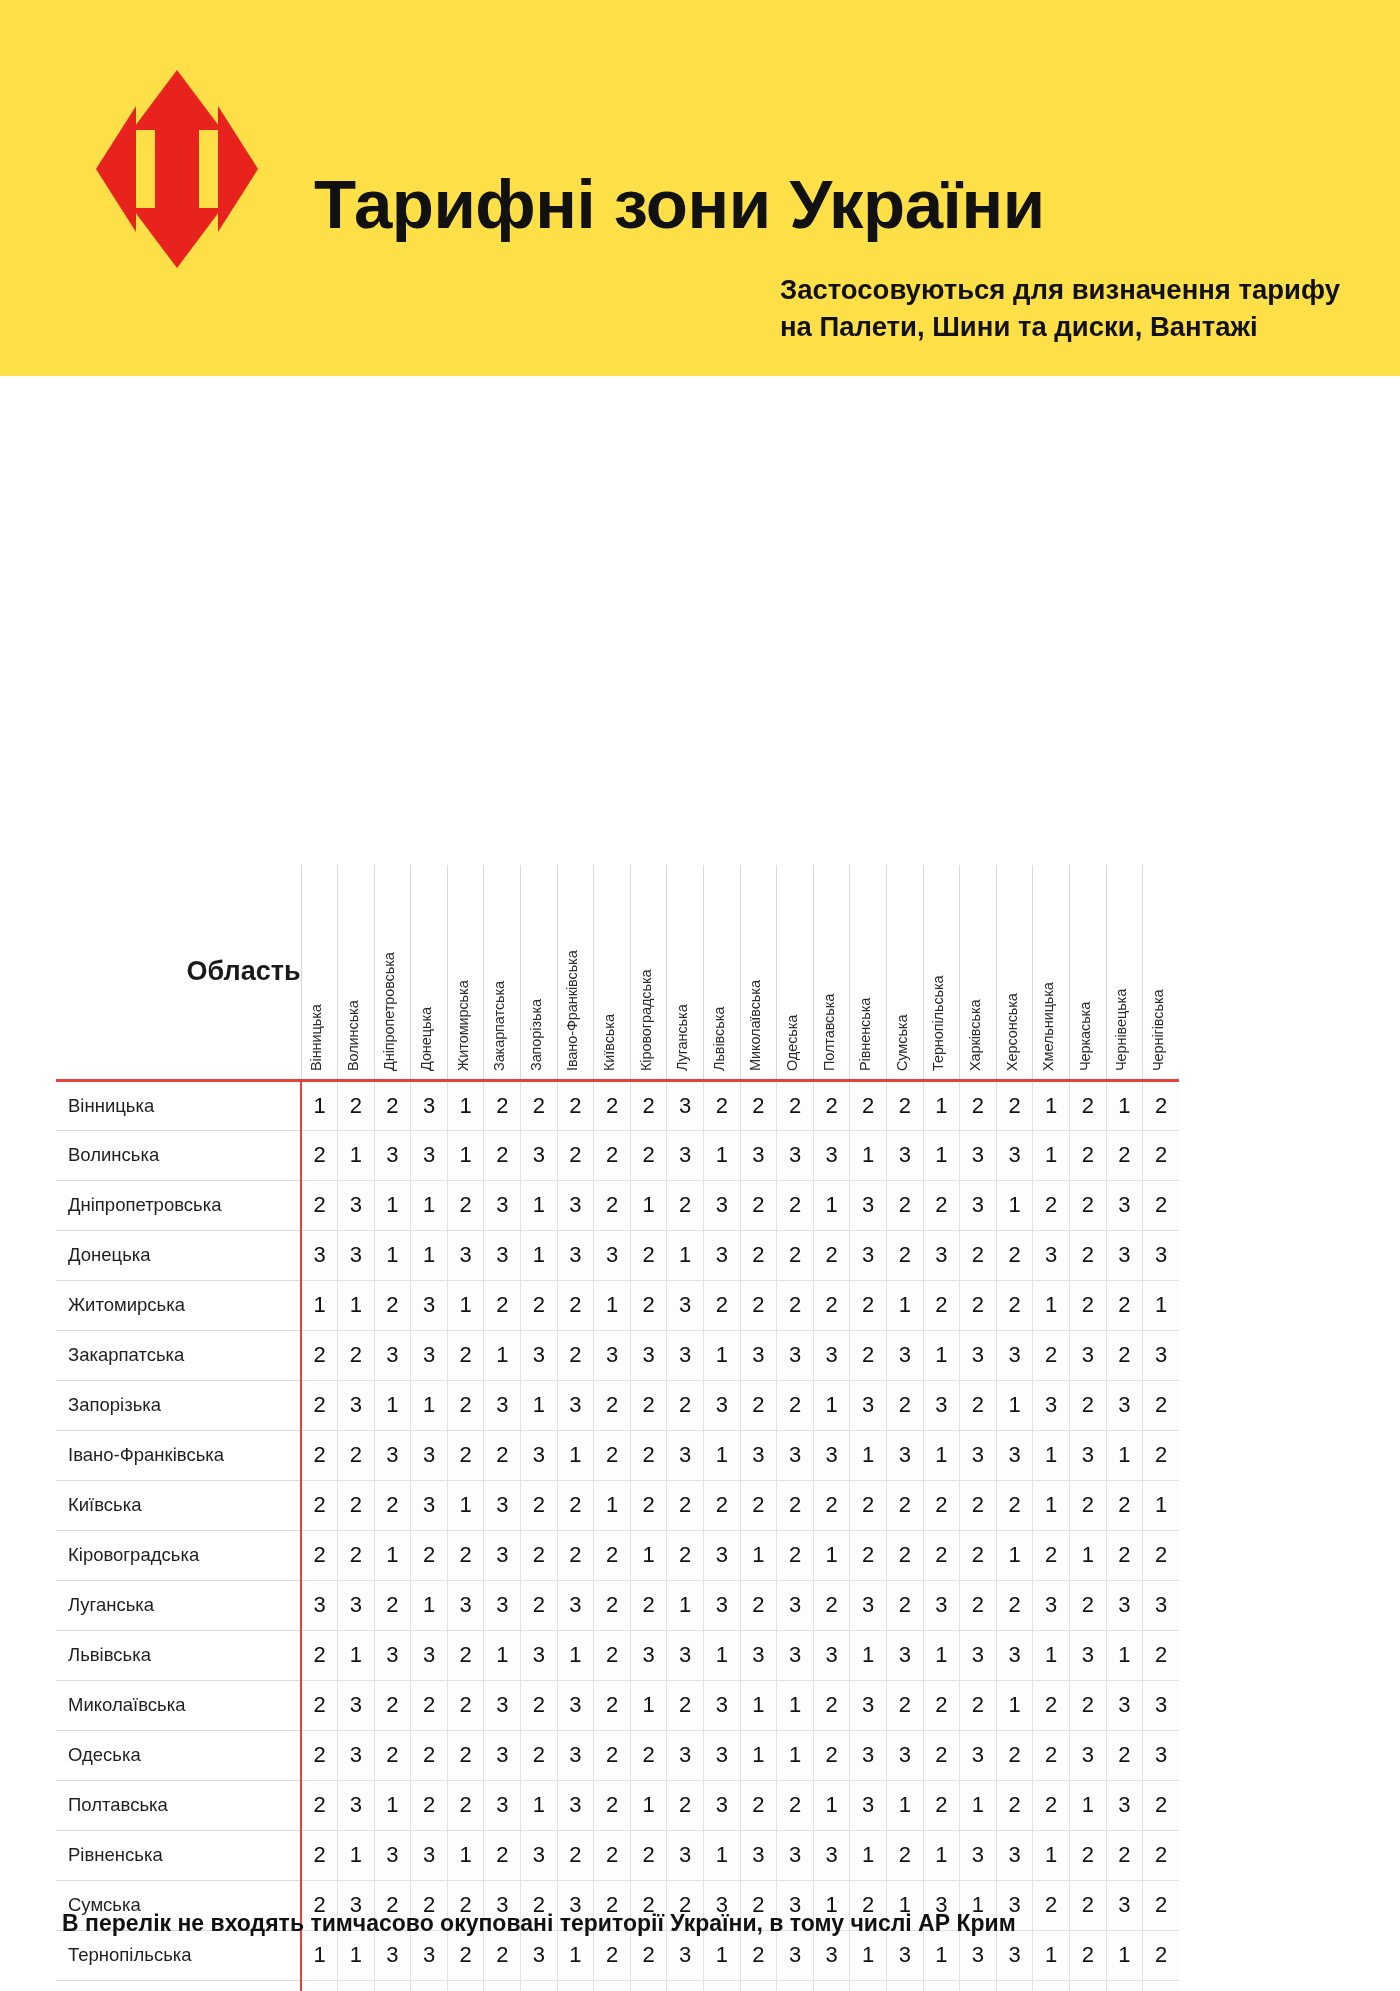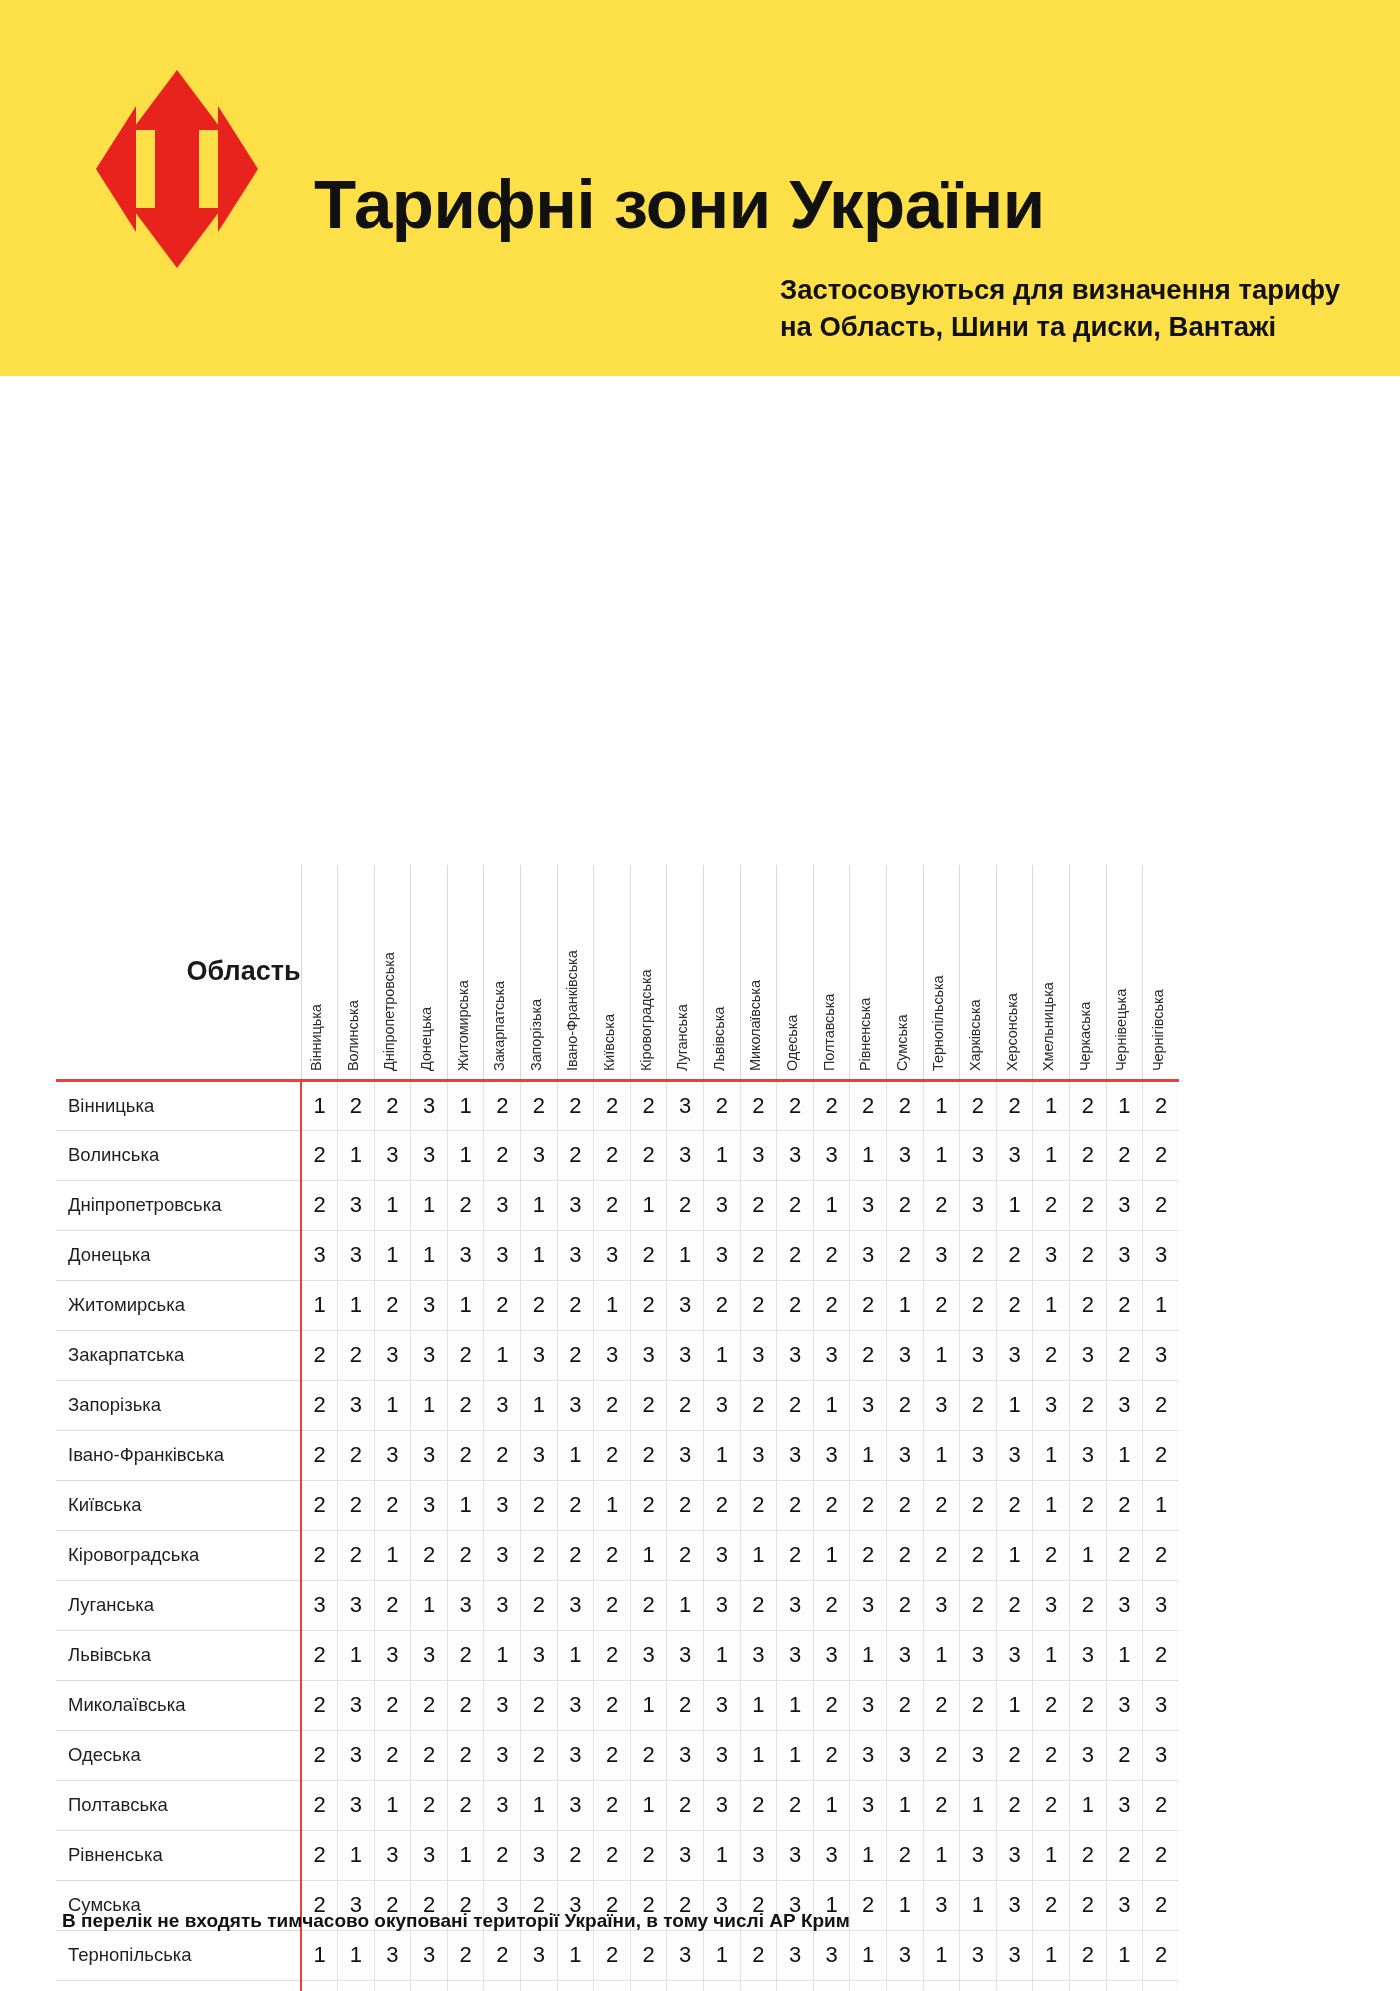--- a/index.html
+++ b/index.html
@@ -144,21 +144,21 @@
   tr.datarow:last-child td.cell,
   tr.datarow:last-child td.rowhead{
     border-bottom:1px solid #d9d9d9;
   }
 
   
   .footer-note{
     position:absolute;
     left:62px;
     top:1910px;
-    font-size:19px;
+    font-size:23px;
     font-weight:bold;
     color:#111111;
     white-space:nowrap;
   }
 </style>
 </head>
 <body>
 
 <div class="page">
 
@@ -175,21 +175,21 @@
 
           <path d="M156,52 L156,178 L196,115 Z" fill="#e8231d"></path>
 
           <rect x="93" y="108" width="44" height="14" fill="#e8231d"></rect>
         </svg>
       </div>
       <div class="title">Тарифні зони України</div>
     </div>
     <div class="subtitle">
       <span class="l1">Застосовуються для визначення тарифу</span>
-      <span class="l2">на Область, Шини та диски, Вантажі</span>
+      <span class="l2">на Палети, Шини та диски, Вантажі</span>
     </div>
   </div>
 
   <div class="table-wrap">
     <table class="matrix">
       <colgroup id="matrix-cols">
           <col class="rowlabel">
           <col class="datacol">
           <col class="datacol">
           <col class="datacol">

